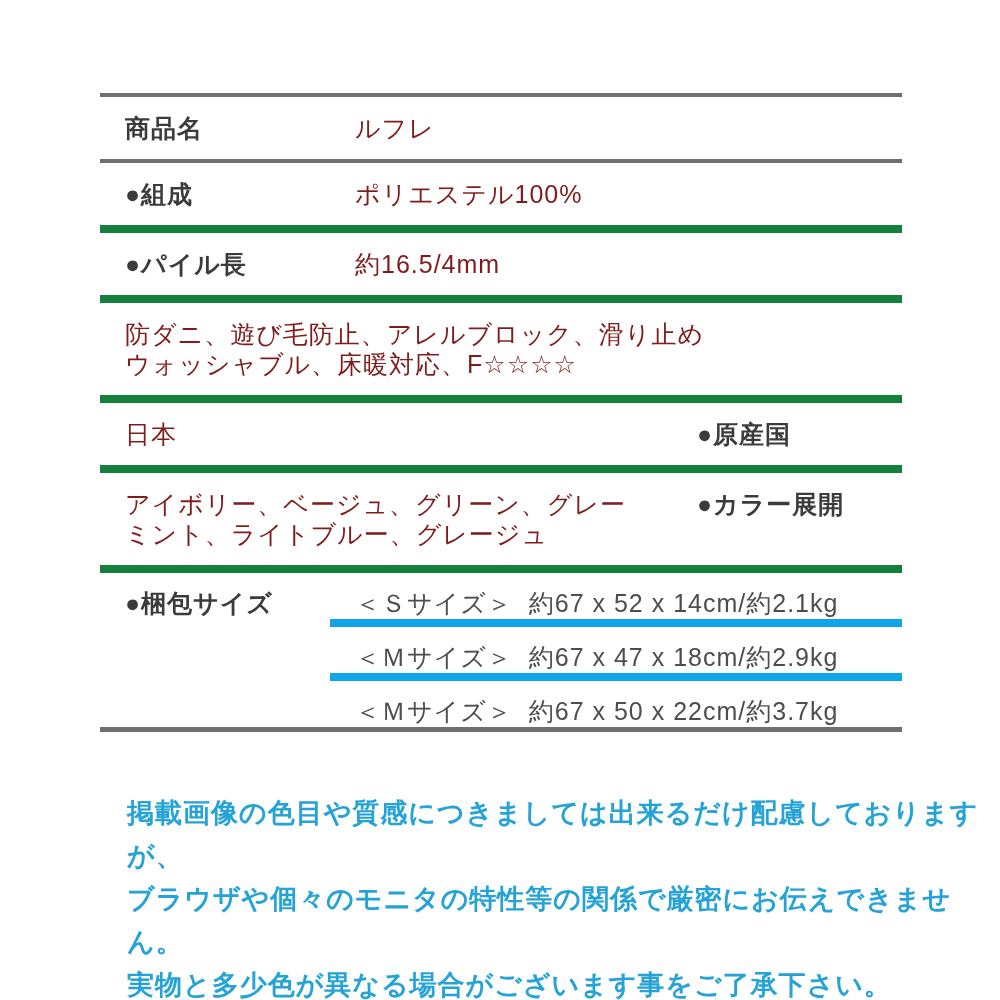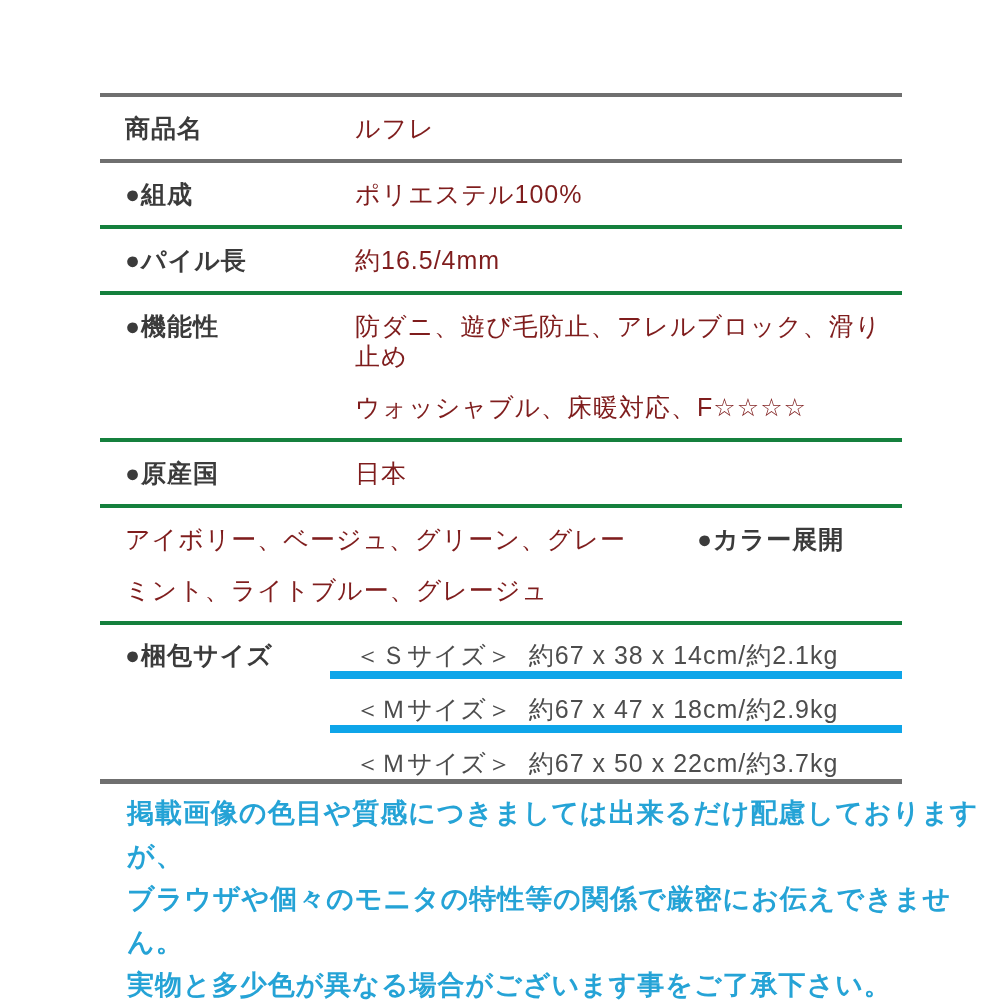--- a/index.html
+++ b/index.html
@@ -24,42 +24,42 @@
     top: 93px;
     width: 802px;
     border-top: 4px solid #6f6f6f;
     color: #4d4d4d;
     font-size: 25px;
   }
   .row {
     display: flex;
     align-items: flex-start;
     padding: 16px 0;
-    border-bottom: 4px solid #15803d;
+    border-bottom: 8px solid #15803d;
   }
   .row.heavy-border { border-bottom: 4px solid #6f6f6f; }
   .row.bottom-border { border-bottom: 5px solid #6f6f6f; }
 
   .cell.label {
     flex: 0 0 230px;
     width: 230px;
     padding-left: 25px;
     font-weight: bold;
     color: #3b3b3b;
     line-height: 30px;
     letter-spacing: 1px;
   }
   .cell.value {
     flex: 1 1 auto;
     padding-left: 25px;
     color: #7f1d1d;
     line-height: 30px;
     letter-spacing: 1px;
   }
-  .vline + .vline { margin-top: 21px; }
+  .vline + .vline { }
 
   
   .row.sizes { padding: 0; }
   .row.sizes .cell.label { padding-top: 15px; }
   .sizes-col {
     flex: 1 1 auto;
     display: flex;
     flex-direction: column;
   }
   .size-row {
@@ -100,46 +100,45 @@
       <div class="cell label">●組成</div>
       <div class="cell value">ポリエステル100%</div>
     </div>
 
     <div class="row">
       <div class="cell label">●パイル長</div>
       <div class="cell value">約16.5/4mm</div>
     </div>
 
     <div class="row">
-      <div class="cell label">●機能性</div>
       <div class="cell value">
         <div class="vline">防ダニ、遊び毛防止、アレルブロック、滑り止め</div>
         <div class="vline">ウォッシャブル、床暖対応、F☆☆☆☆</div>
       </div>
     </div>
 
     <div class="row">
+      <div class="cell value">日本</div>
       <div class="cell label">●原産国</div>
-      <div class="cell value">日本</div>
     </div>
 
     <div class="row">
       <div class="cell value">
         <div class="vline">アイボリー、ベージュ、グリーン、グレー</div>
         <div class="vline">ミント、ライトブルー、グレージュ</div>
       </div>
       <div class="cell label">●カラー展開</div>
     </div>
 
     <div class="row sizes bottom-border">
       <div class="cell label">●梱包サイズ</div>
       <div class="sizes-col">
         <div class="size-row">
           <span class="size-name">＜Ｓサイズ＞</span>
-          <span class="size-spec">約67 x 38 x 14cm/約2.1kg</span>
+          <span class="size-spec">約67 x 52 x 14cm/約2.1kg</span>
         </div>
         <div class="size-row">
           <span class="size-name">＜Ｍサイズ＞</span>
           <span class="size-spec">約67 x 47 x 18cm/約2.9kg</span>
         </div>
         <div class="size-row">
           <span class="size-name">＜Ｍサイズ＞</span>
           <span class="size-spec">約67 x 50 x 22cm/約3.7kg</span>
         </div>
       </div>

